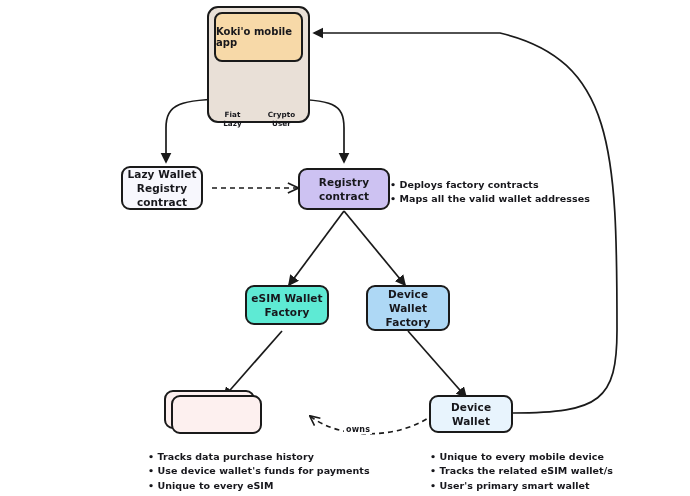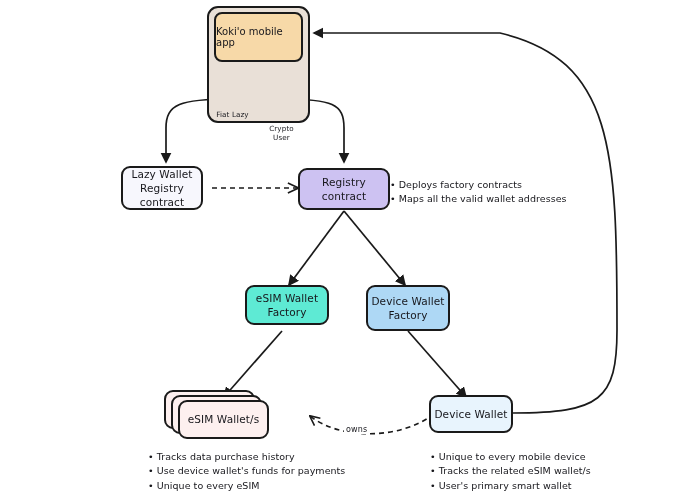--- a/index.html
+++ b/index.html
@@ -11,20 +11,21 @@
     width: 690px;
     height: 496px;
     position: relative;
     overflow: hidden;
     font-family: "DejaVu Sans", sans-serif;
     color: #17171c;
   }
   #diagram-root {
     position: absolute;
     inset: 0;
+    font-weight: bold;
   }
   svg.layer {
     position: absolute;
     left: 0;
     top: 0;
     width: 690px;
     height: 496px;
     overflow: visible;
   }
   .node {
@@ -163,21 +164,21 @@
     <g stroke="#1a1a1a" stroke-width="1.6" fill="none">
       <circle cx="281" cy="71" r="7.5"></circle>
       <line x1="281" y1="78.5" x2="281" y2="96"></line>
       <line x1="267" y1="84" x2="295" y2="84"></line>
       <line x1="281" y1="96" x2="271" y2="110"></line>
       <line x1="281" y1="96" x2="291" y2="110"></line>
     </g>
   </svg>
 
   <div class="user-label" style="left:216px; top:110px; width:33px; text-align:center;">Fiat Lazy</div>
-  <div class="user-label" style="left:261px; top:110px; width:41px; text-align:center;margin-top:14px;">Crypto User</div>
+  <div class="user-label" style="left:261px; top:110px; width:41px; text-align:center;">Crypto User</div>
 
   <div class="node" style="left:121px; top:166px; width:82px; height:44px; background:#f7f7fd;">
     <span>Lazy Wallet
 Registry contract</span>
   </div>
 
   <div class="node" style="left:298px; top:168px; width:92px; height:42px; background:#cdc2f2;">
     <span>Registry contract</span>
   </div>
 
@@ -186,23 +187,20 @@
 Factory</span>
   </div>
 
   <div class="node" style="left:366px; top:285px; width:84px; height:46px; background:#aed8f5;">
     <span>Device Wallet
 Factory</span>
   </div>
 
   <div class="stack-shadow" style="left:164px; top:390px; width:91px; height:39px; background:#fdf0ef;"></div>
   <div class="stack-shadow" style="left:171px; top:395px; width:91px; height:39px; background:#fdf0ef;"></div>
-  <div class="node" style="left:178px; top:400px; width:91px; height:39px; background:#fdf0ef;">
-    <span>eSIM Wallet/s</span>
-  </div>
 
   <div class="node" style="left:429px; top:395px; width:84px; height:38px; background:#e8f4fd;">
     <span>Device Wallet</span>
   </div>
 
   <div class="edge-label" style="left:344px; top:425px;">owns</div>
 
 
 
 

